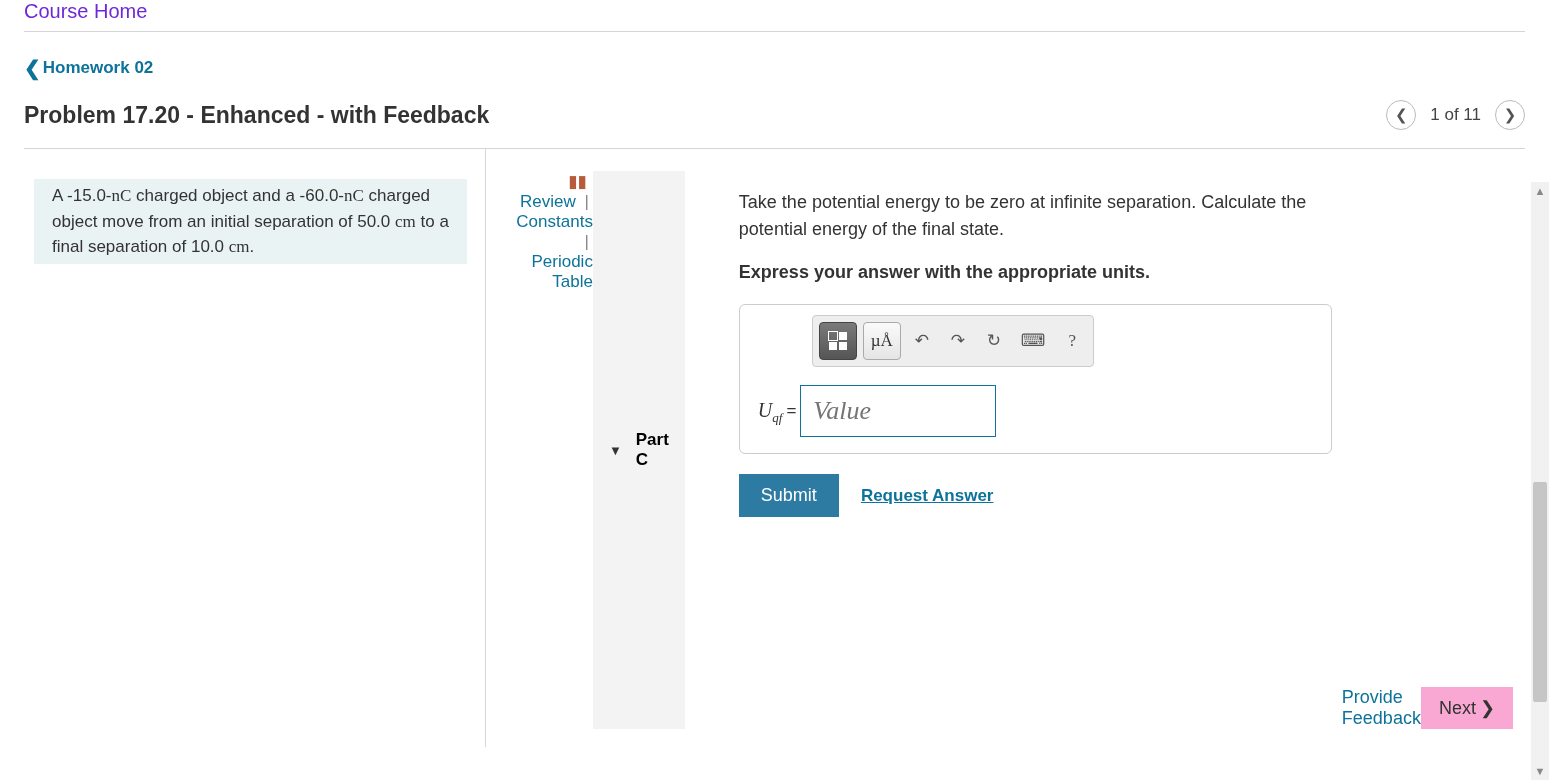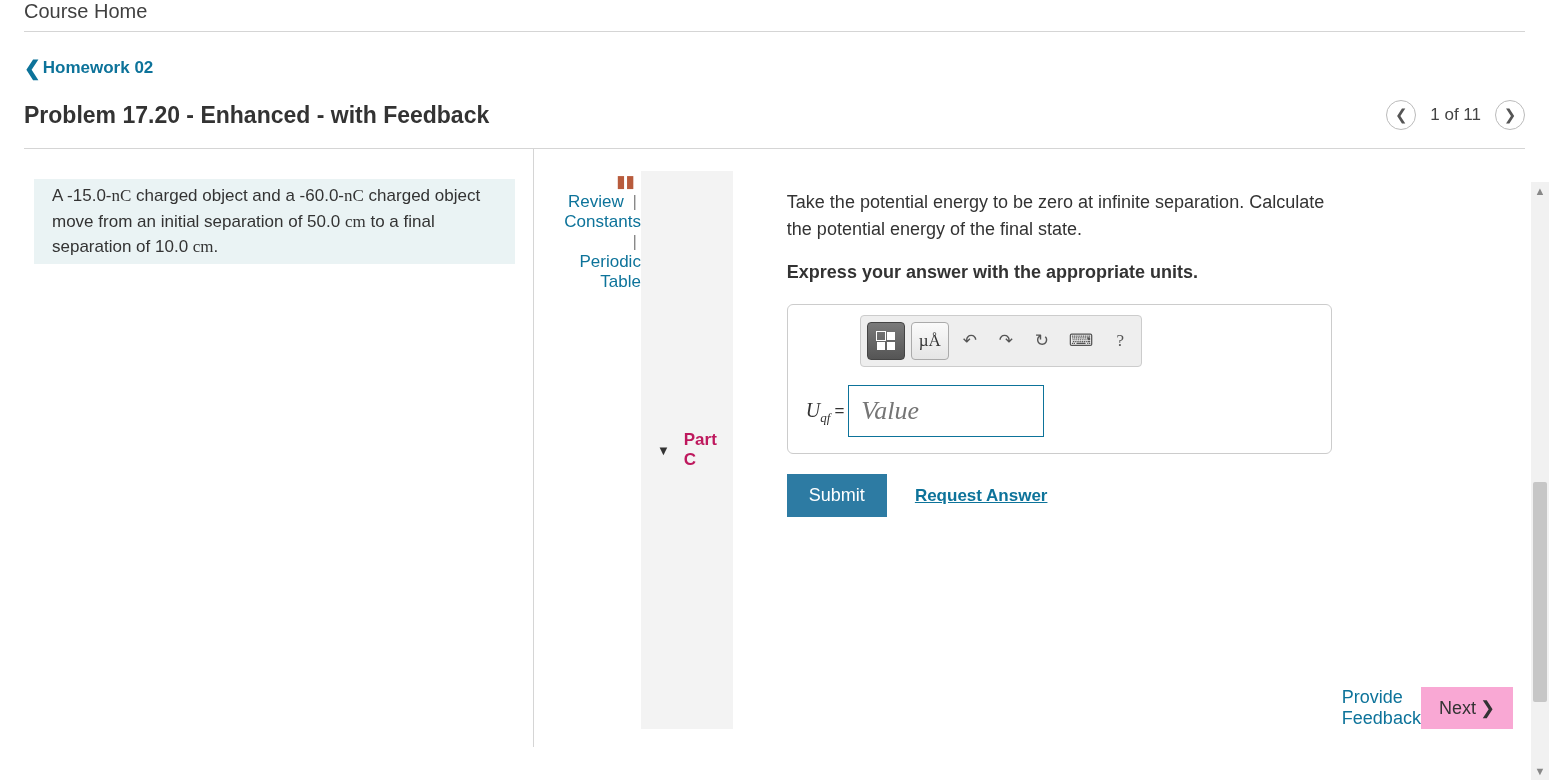--- a/index.html
+++ b/index.html
@@ -7,21 +7,21 @@
     font-family: Arial, Helvetica, sans-serif;
     background: #ffffff;
     color: #333;
     width: 1549px;
     height: 780px;
     overflow: hidden;
     position: relative;
   }
   .course-home {
     font-size: 20px;
-    color: #404040;
+    color: #6d28d9;
     padding: 0 24px 8px 24px;
   }
   hr.topline {
     border: none;
     border-top: 1px solid #d5d5d5;
     margin: 0 24px;
   }
   .header-region {
     padding: 24px 24px 18px 24px;
   }
@@ -113,35 +113,35 @@
   .sep { color: #888; margin: 0 4px; }
   .part-header {
     background: #f3f3f3;
     padding: 14px 16px;
     display:flex;
     align-items:center;
     gap: 14px;
     font-size: 17px;
   }
   .part-header .caret { color: #333; font-size:13px;}
-  .part-header b { color:#be185d; }
+  .part-header b { color:#000000; }
   .part-body {
     padding: 18px 10px 10px 54px;
     font-size: 18px;
     color: #333;
     line-height:1.5;
   }
   .instr2 {
     font-weight: bold;
     margin: 16px 0 18px 0;
   }
   .answer-panel {
     border: 1px solid #ccc;
     border-radius: 6px;
-    width: 545px;
+    width: 593px;
     padding: 10px 10px 16px 10px;
   }
   .toolbar {
     background: #eee;
     border: 1px solid #ccc;
     border-radius: 4px;
     padding: 6px;
     display:flex;
     align-items:center;
     gap: 6px;
@@ -194,21 +194,21 @@
     font-style: italic;
     font-size: 26px;
     color: #777;
     background:#fff;
   }
   .val-input { width: 196px; }
   .units-input { width: 210px; }
   .submit-row {
     display:flex;
     align-items:center;
-    gap: 28px;
+    gap: 22px;
     margin-top: 20px;
   }
   .submit-btn {
     background:#2d7ba3;
     color:#fff;
     border:none;
     font-size:18px;
     padding: 11px 22px;
     cursor:pointer;
   }

